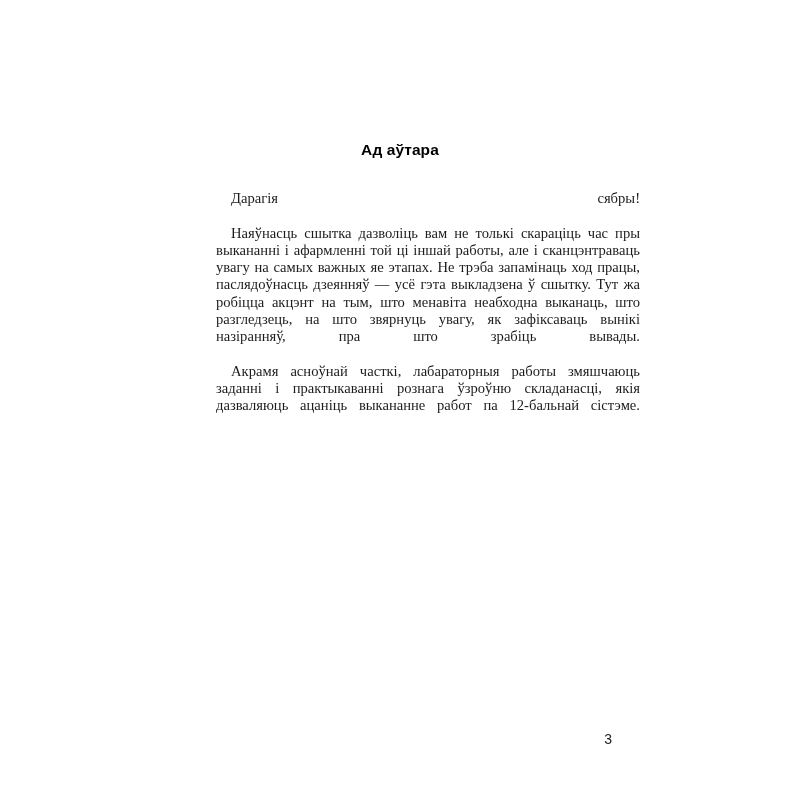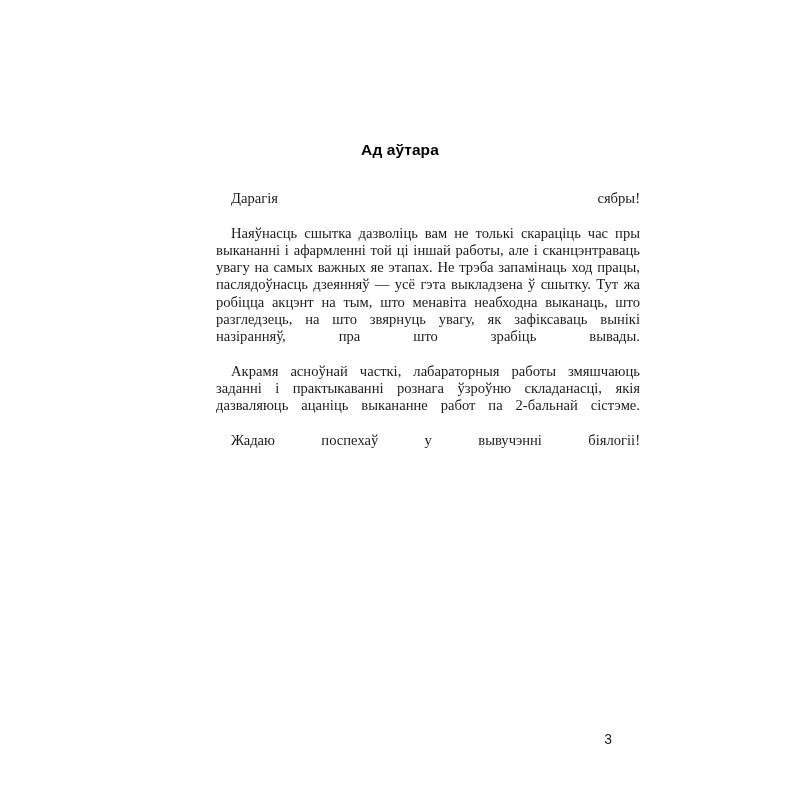--- a/index.html
+++ b/index.html
@@ -85,19 +85,18 @@
 </head>
 <body>
 
 <div class="page">
 
   <div class="page-title">Ад аўтара</div>
 
   <div class="body-text">
     <p class="para">Дарагія сябры!</p>
     <p class="para">Наяўнасць сшытка дазволіць вам не толькі скараціць час пры выкананні і афармленні той ці іншай работы, але і сканцэнтраваць увагу на самых важных яе этапах. Не трэба запамінаць ход працы, паслядоўнасць дзеянняў — усё гэта выкладзена ў сшытку. Тут жа робіцца акцэнт на тым, што менавіта неабходна выканаць, што разгледзець, на што звярнуць увагу, як зафіксаваць вынікі назіранняў, пра што зрабіць вывады.</p>
-    <p class="para">Акрамя асноўнай часткі, лабараторныя работы змяшчаюць заданні і практыкаванні рознага ўзроўню складанасці, якія дазваляюць ацаніць выкананне работ па 2-бальнай сістэме.</p>
-    <p class="para">Жадаю поспехаў у вывучэнні біялогіі!</p>
+    <p class="para">Акрамя асноўнай часткі, лабараторныя работы змяшчаюць заданні і практыкаванні рознага ўзроўню складанасці, якія дазваляюць ацаніць выкананне работ па 12-бальнай сістэме.</p>
   </div>
 
   <div class="page-number">3</div>
 
 </div>
 
 </body></html>

